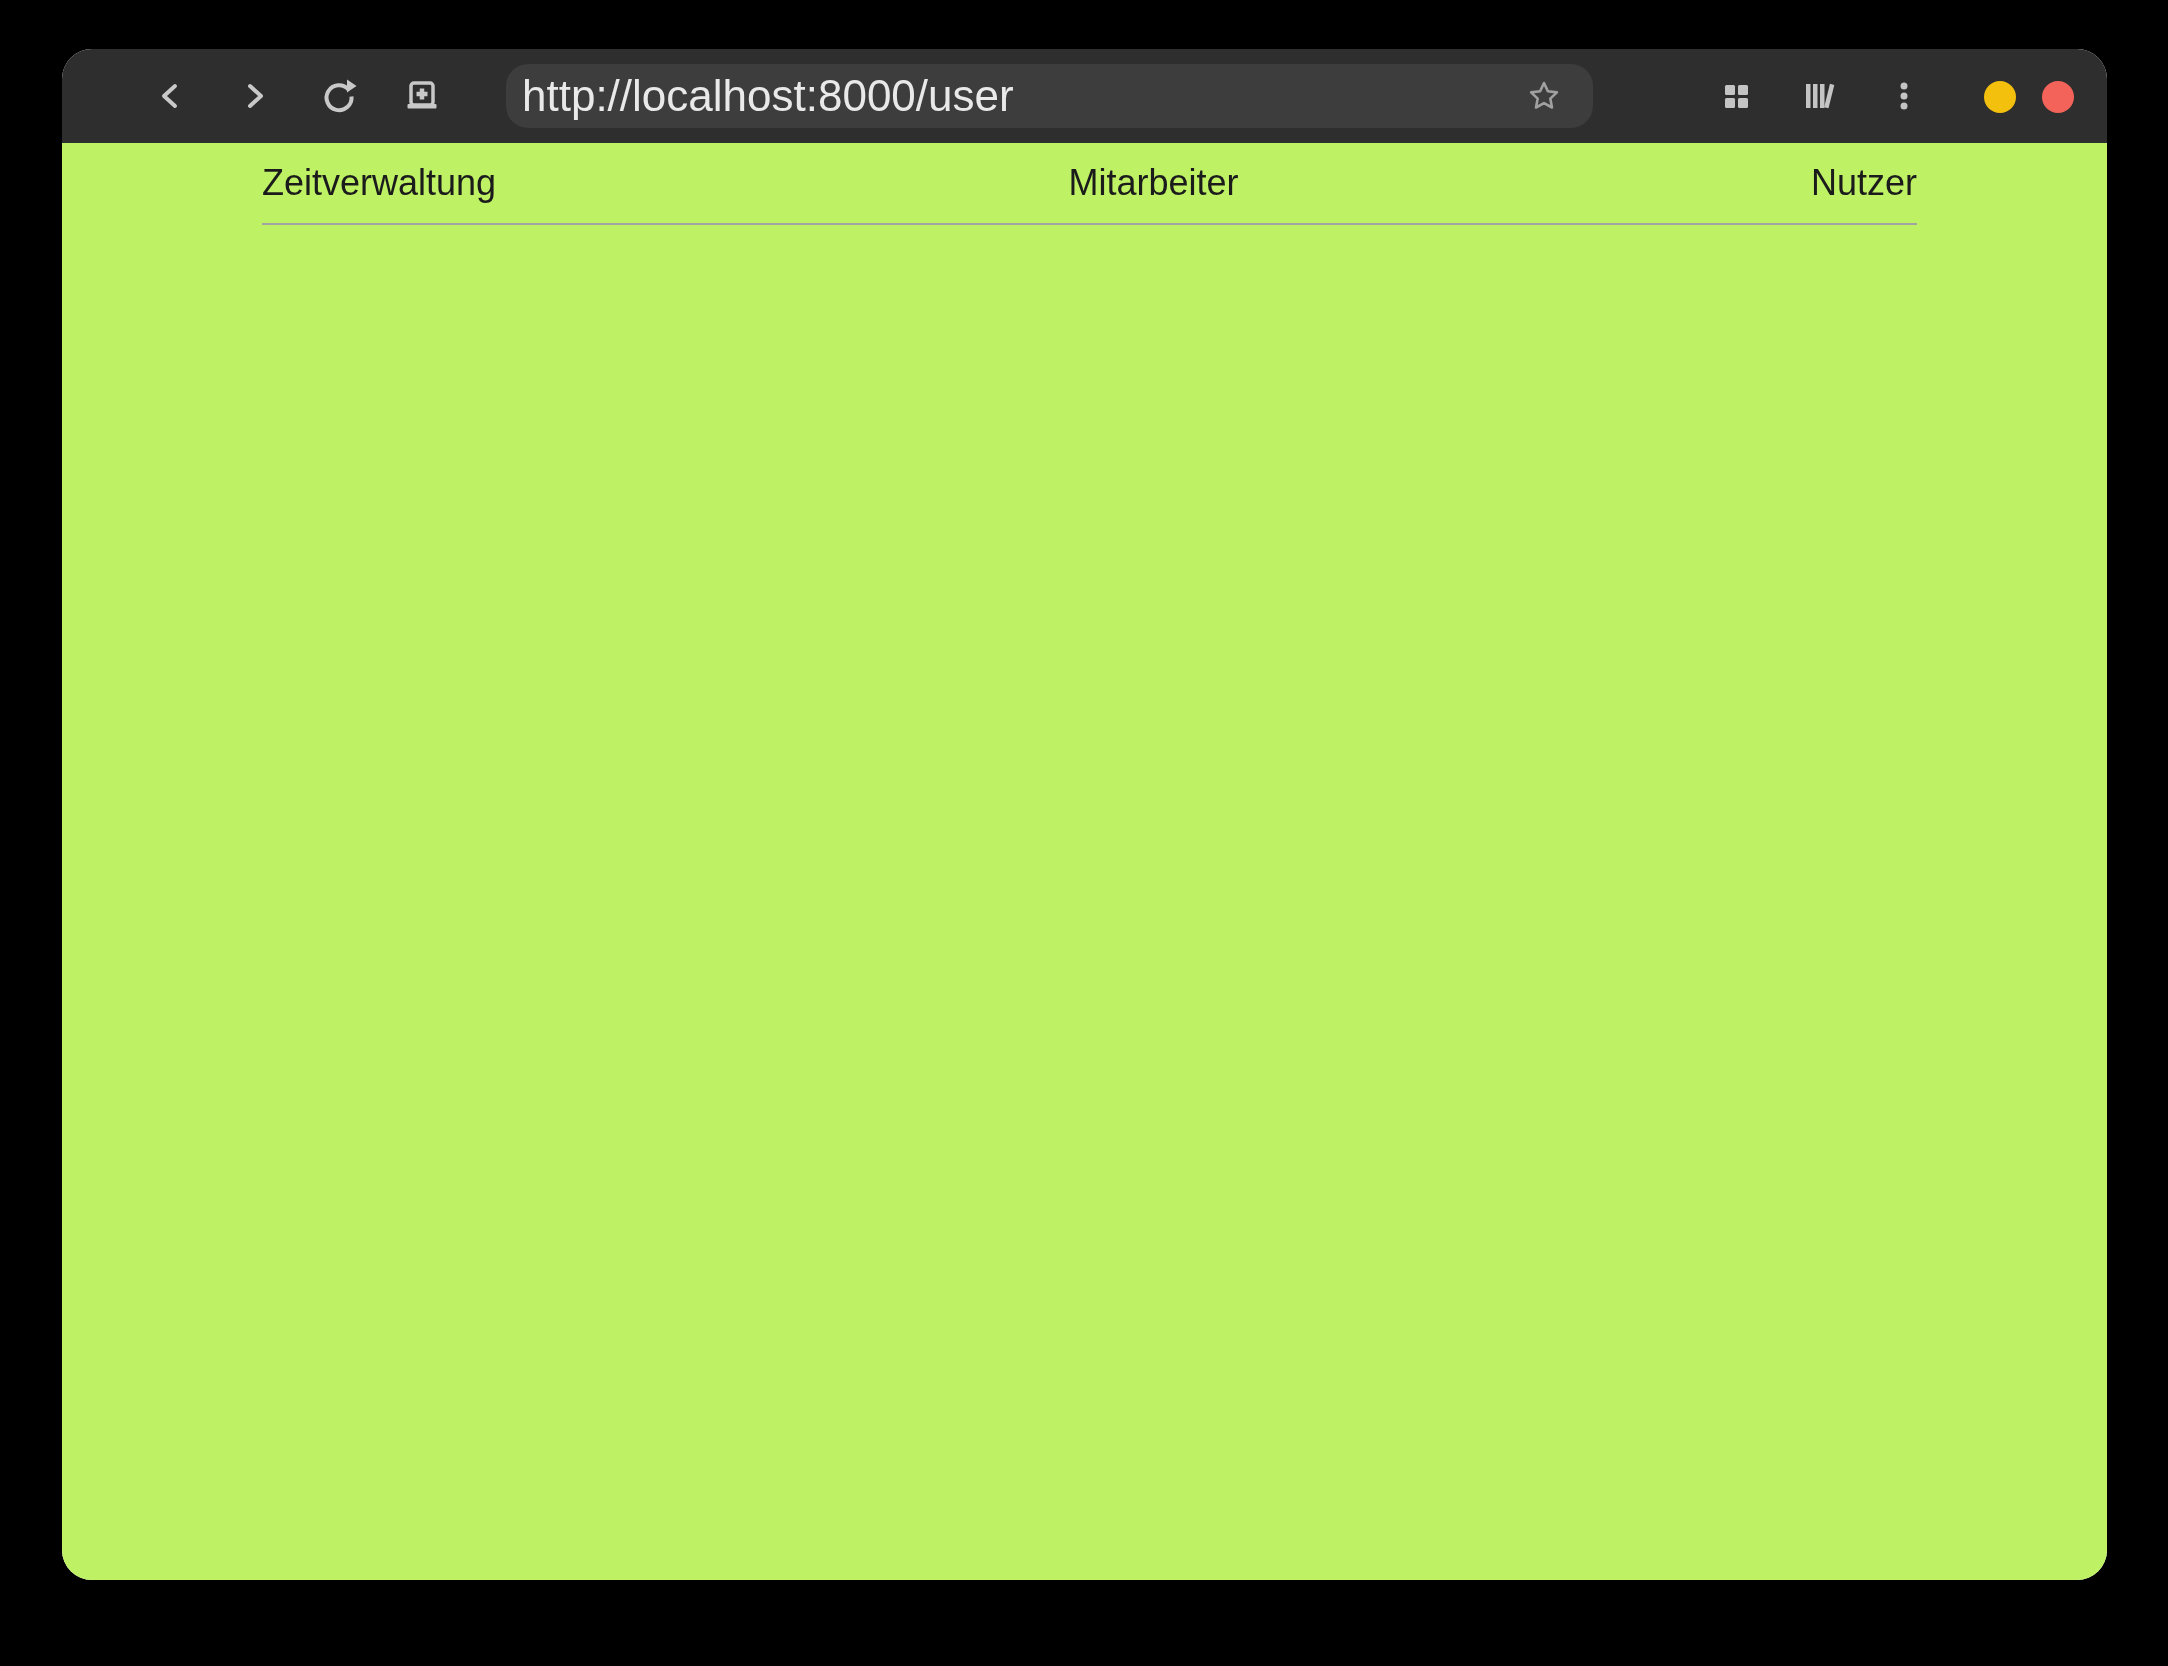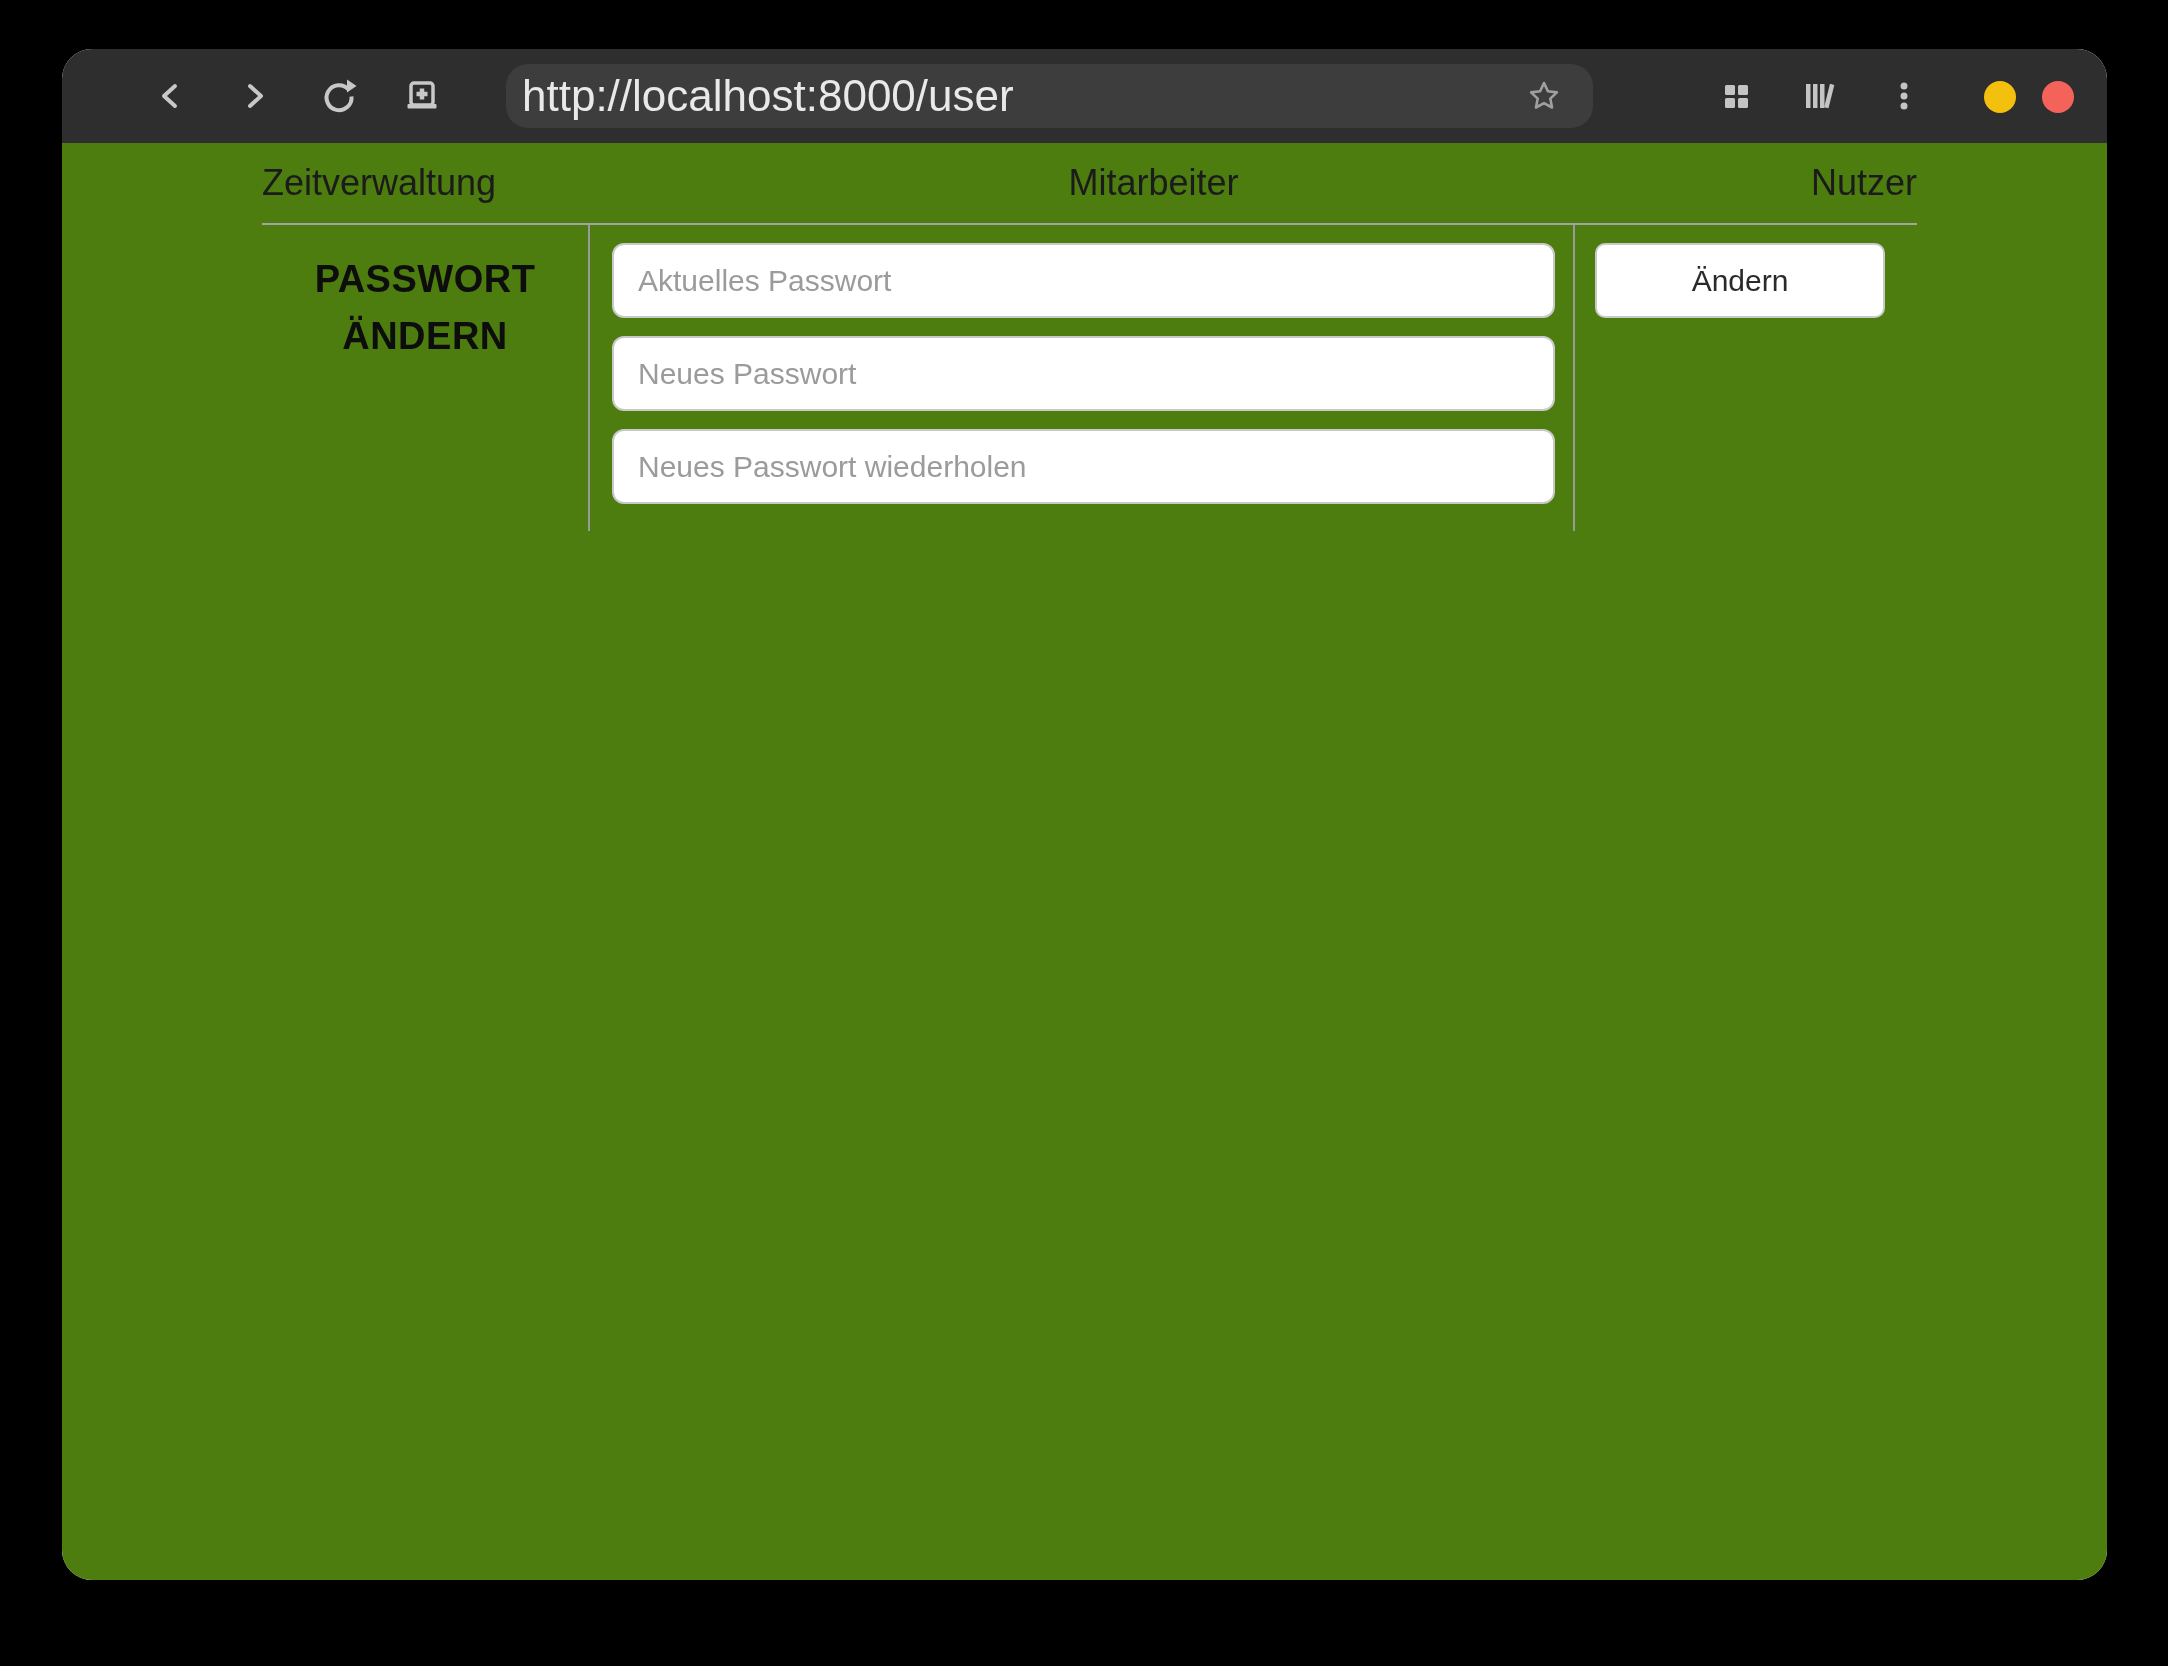--- a/index.html
+++ b/index.html
@@ -52,21 +52,21 @@
     display:flex; align-items:center; justify-content:center;
     cursor:pointer;
   }
   .winbtn {
     position:absolute; top:32px; width:32px; height:32px;
     border-radius:50%; border:none; padding:0; cursor:pointer;
   }
   .winbtn.minimize { left:1922px; background:#f2c00d; }
   .winbtn.close    { left:1980px; background:#f4635a; }
   
-  .content { height:1437px; background:#4d7c0f; }
+  .content { height:1437px; background:#bef264; }
   .container { margin-left:200px; width:1655px; }
   .nav {
     height:82px;
     display:flex; justify-content:space-between; align-items:center;
     border-bottom:2px solid #a3a3a3;
   }
   .nav a {
     font-size:36px; color:#1b1b1b; text-decoration:none; cursor:pointer;
   }
   .row { display:flex; align-items:stretch; min-height:306px; }
@@ -175,35 +175,15 @@
 
   <div class="content">
     <div class="container">
 
       <nav class="nav">
         <a>Zeitverwaltung</a>
         <a>Mitarbeiter</a>
         <a>Nutzer</a>
       </nav>
 
-      <div class="row">
-
-        <div class="col-heading">
-          <h2 class="section-title">
-            <span>PASSWORT</span>
-            <span>ÄNDERN</span>
-          </h2>
-        </div>
-
-        <div class="col-form">
-          <input class="field" type="password" placeholder="Aktuelles Passwort" style="">
-          <input class="field" type="password" placeholder="Neues Passwort" style="">
-          <input class="field" type="password" placeholder="Neues Passwort wiederholen" style="">
-        </div>
-
-        <div class="col-action">
-          <button class="submit">Ändern</button>
-        </div>
-
-      </div>
     </div>
   </div>
 </div>
 
 </body></html>

